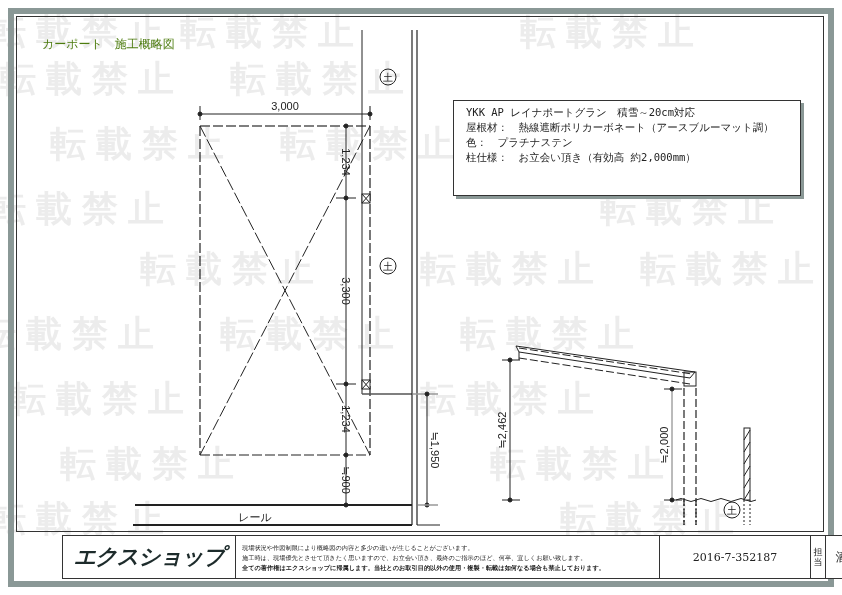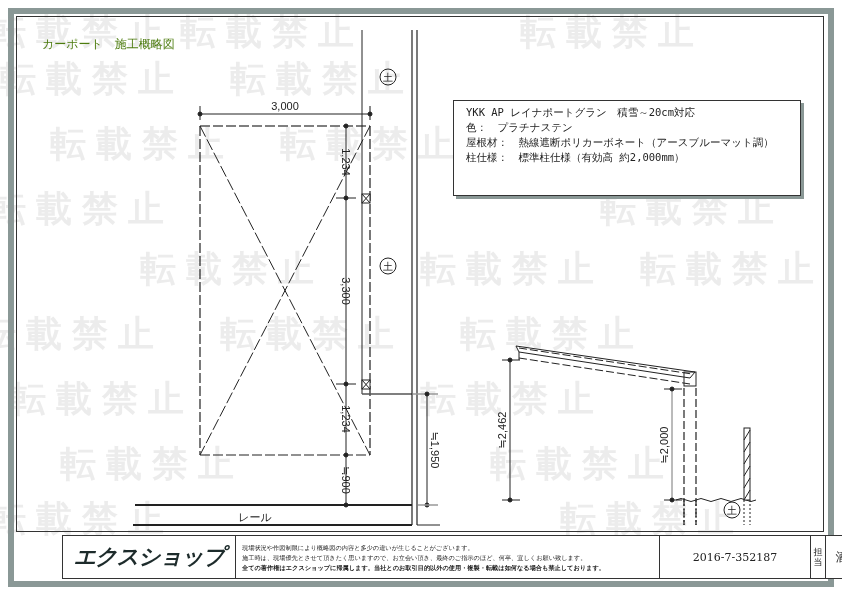--- a/index.html
+++ b/index.html
@@ -151,23 +151,23 @@
   <text class="dim" x="255" y="521" text-anchor="middle">レール</text>
   <text x="388" y="81" font-size="10" text-anchor="middle" fill="#222">土</text>
   <text x="388" y="270" font-size="10" text-anchor="middle" fill="#222">土</text>
   <text class="dim" transform="translate(506,430) rotate(-90)" text-anchor="middle">≒2,462</text>
   <text class="dim" transform="translate(668,445) rotate(-90)" text-anchor="middle">≒2,000</text>
   <text x="732" y="514" font-size="10" text-anchor="middle" fill="#222">土</text>
 </svg>
 
 <div class="spec-box">
   <div>YKK AP レイナポートグラン　積雪～20cm対応</div>
+  <div>屋根材：　熱線遮断ポリカーボネート（アースブルーマット調）</div>
   <div>色：　プラチナステン</div>
-  <div>屋根材：　熱線遮断ポリカーボネート（アースブルーマット調）</div>
-  <div>柱仕様：　標準柱仕様（有効高 約2,000mm）</div>
+  <div>柱仕様：　お立会い頂き（有効高 約2,000mm）</div>
 </div>
 
 <div class="footer">
   <div class="logo">エクスショップ</div>
   <div class="notes">
     <div>現場状況や作図制限により概略図の内容と多少の違いが生じることがございます。</div>
     <div>施工時は、現場優先とさせて頂きたく思いますので、お立会い頂き、最終のご指示のほど、何卒、宜しくお願い致します。</div>
     <div class="bold">全ての著作権はエクスショップに帰属します。当社とのお取引目的以外の使用・複製・転載は如何なる場合も禁止しております。</div>
   </div>
   <div class="docno">2016-7-352187</div>

